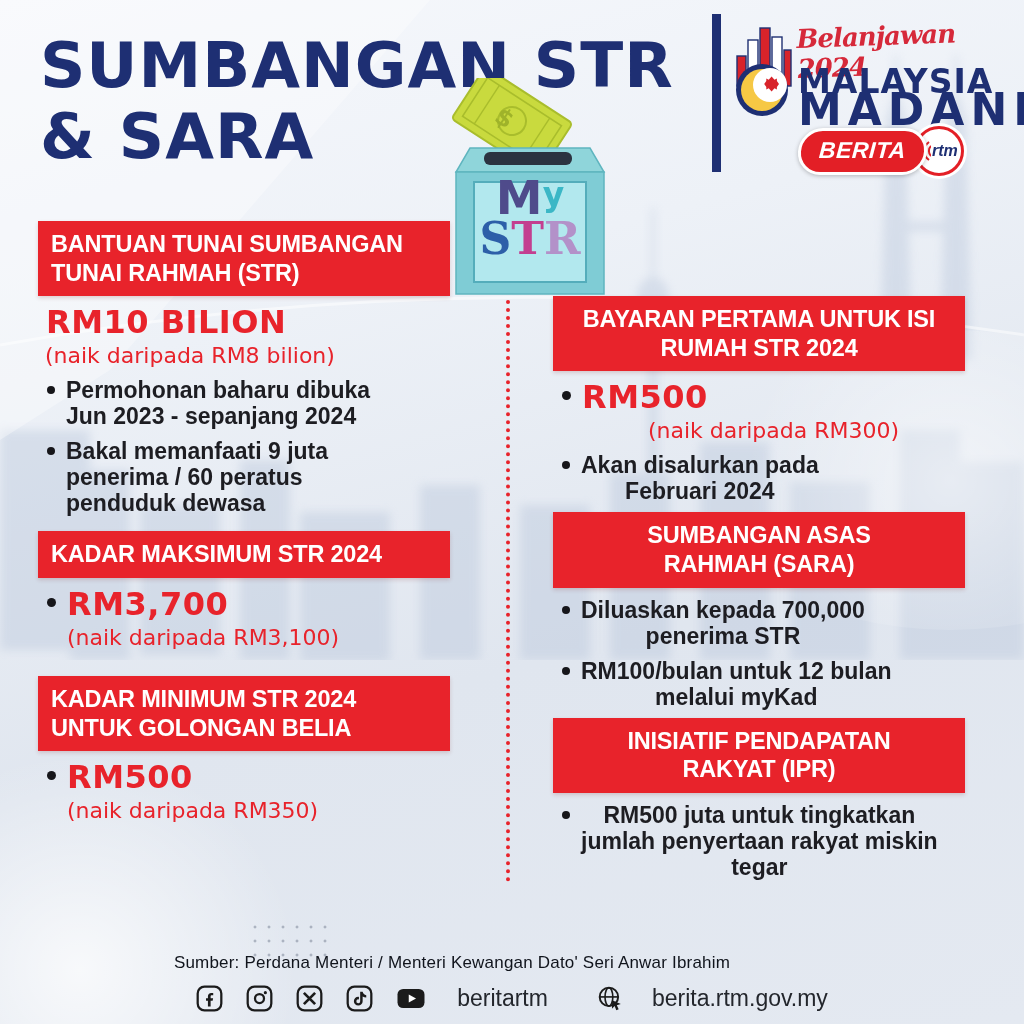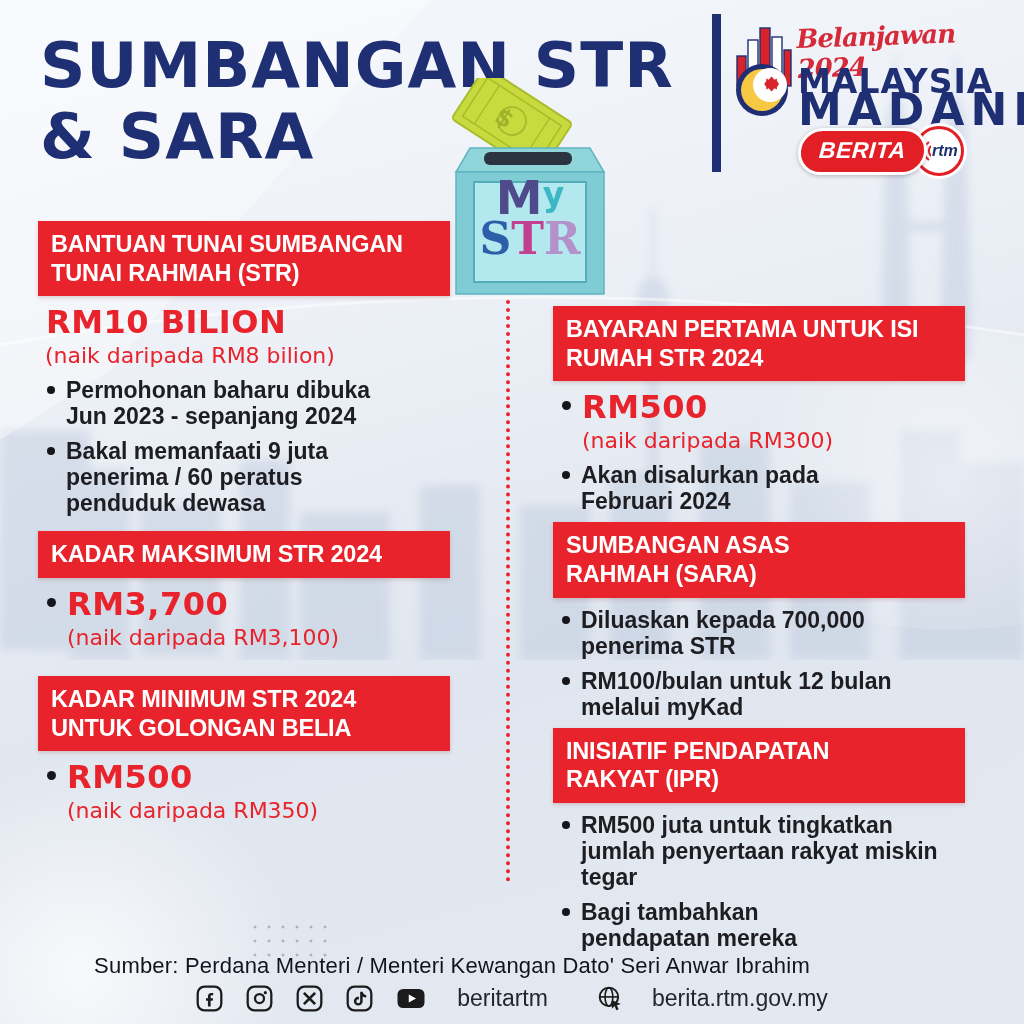--- a/index.html
+++ b/index.html
@@ -43,41 +43,41 @@
   .l-s{font-family:"DejaVu Serif",serif;font-weight:bold;font-size:44px;color:#2d5fa8;}
   .l-t{font-family:"DejaVu Serif",serif;font-weight:bold;font-size:44px;color:#c33f90;}
   .l-r{font-family:"DejaVu Serif",serif;font-weight:bold;font-size:44px;color:#b391c9;}
 
   
   .vdivider{left:506px;top:300px;height:582px;width:0;border-left:4px dotted #e8232b;z-index:1;}
 
   
   .col{z-index:2;}
   #left-col{left:38px;top:213px;width:412px;}
-  #right-col{left:553px;top:298px;width:412px;}
+  #right-col{left:553px;top:288px;width:412px;text-align:center;}
   .banner{background:#e8232b;color:#ffffff;font-weight:bold;font-size:23.5px;line-height:1.22;
           padding:9px 13px;white-space:pre-line;letter-spacing:-.2px;box-shadow:0 2px 4px rgba(120,30,30,.18);}
   .amount-row{display:flex;align-items:flex-start;margin-top:8px;}
   .adot{width:9px;height:9px;border-radius:50%;background:#16161a;margin:12px 11px 0 9px;flex:none;}
   .amount-row.no-dot{padding-left:8px;}
   .amount{color:#e8232b;font-family:"DejaVu Sans",sans-serif;font-weight:bold;font-size:32px;line-height:1.15;letter-spacing:.5px;}
   .note{color:#e8232b;font-size:22px;line-height:1.15;margin-top:2px;padding-left:29px;font-family:"DejaVu Sans",sans-serif;}
   .note.flush{padding-left:7px;}
   .bullet{display:flex;align-items:flex-start;margin-top:9px;}
   .bdot{width:8px;height:8px;border-radius:50%;background:#16161a;margin:9px 11px 0 9px;flex:none;}
   .btext{color:#1d1d22;font-weight:bold;font-size:23px;line-height:1.13;white-space:pre-line;}
   .sec{margin-top:8px;}
   #left-col .sec:nth-child(2){margin-top:15px;}
   #left-col .sec:nth-child(3){margin-top:26px;}
   .sec .bullets{margin-top:2px;}
 
   
   .dotgrid{left:248px;top:920px;width:82px;height:42px;z-index:1;opacity:.55;
            background-image:radial-gradient(circle,#7e8799 1.3px,transparent 1.7px);background-size:14px 14px;}
-  .source{left:0;top:953px;width:904px;text-align:center;z-index:2;color:#10141c;font-size:22px;letter-spacing:.2px;}
+  .source{left:0;top:953px;width:904px;text-align:center;z-index:2;color:#10141c;font-size:17px;letter-spacing:.2px;}
   .social-row{left:0;top:985px;width:1024px;z-index:2;display:flex;justify-content:center;align-items:flex-start;gap:23px;}
   .social-row svg{display:block;}
   .handle{color:#23262c;font-size:23px;margin:0 26px 0 8px;}
   .website{color:#23262c;font-size:23px;margin-left:6px;}
 </style>
 </head>
 <body>
 
 <div id="page">
 
@@ -252,25 +252,20 @@
       <div class="sec">
         <div class="banner">INISIATIF PENDAPATAN
 RAKYAT (IPR)</div>
         <div class="bullets">
           <div class="bullet">
             <span class="bdot"></span>
             <span class="btext">RM500 juta untuk  tingkatkan
 jumlah penyertaan rakyat miskin
 tegar</span>
           </div>
-          <div class="bullet">
-            <span class="bdot"></span>
-            <span class="btext">Bagi tambahkan
-pendapatan mereka</span>
-          </div>
         </div>
       </div>
     </div>
 
   <div class="abs dotgrid"></div>
   <div class="abs source">Sumber: Perdana Menteri / Menteri Kewangan Dato' Seri Anwar Ibrahim</div>
   <div class="abs social-row">
     <svg width="27" height="27" viewBox="0 0 24 24">
       <rect x="1.5" y="1.5" width="21" height="21" rx="6" fill="none" stroke="#1b1b1b" stroke-width="2"></rect>
       <path fill="#1b1b1b" d="M13 19v-5h1.8l.4-2.3H13v-1.4c0-.7.3-1.1 1.1-1.1h1.2V7.1c-.4 0-1-.1-1.7-.1-1.8 0-3 1.1-3 3v1.7H8.9V14h1.7v5h2.4z"></path>

